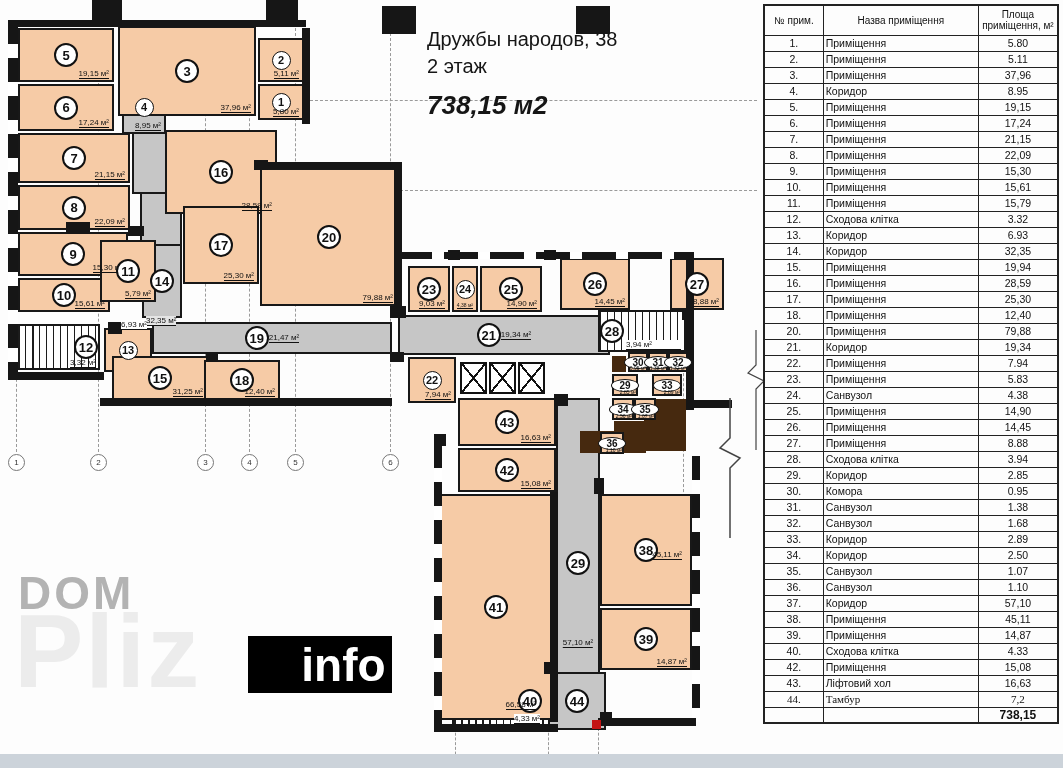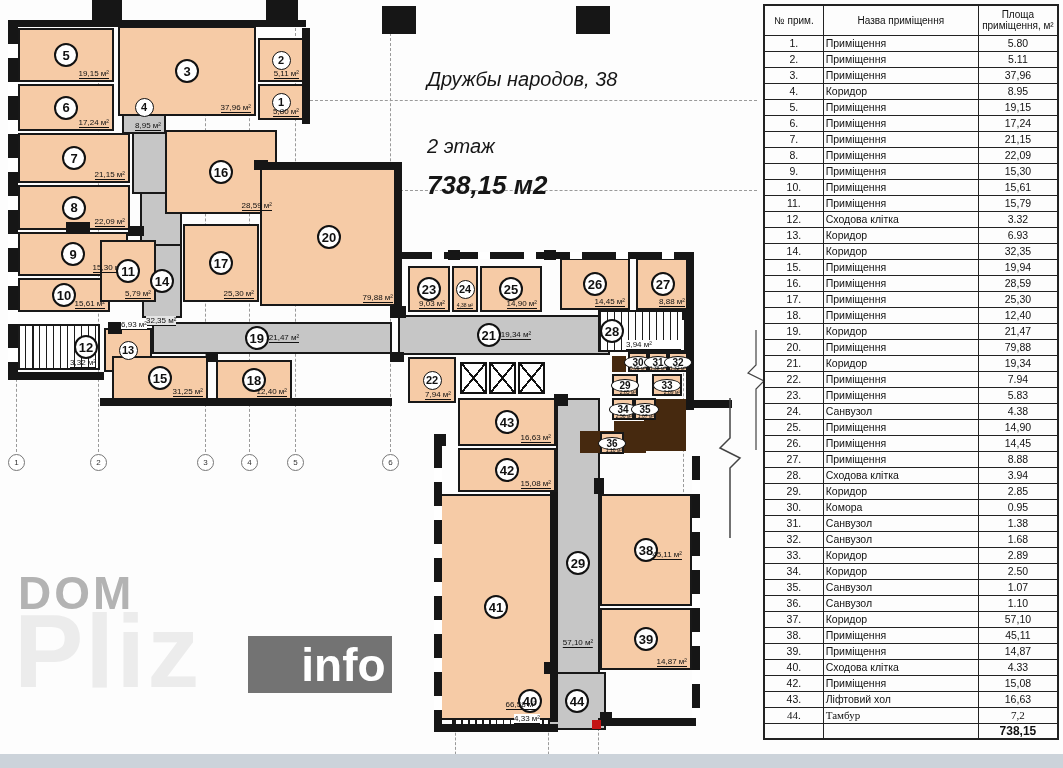--- a/index.html
+++ b/index.html
@@ -32,27 +32,27 @@
   .gaxis { position:absolute; width:17px; height:17px; border:1px solid #777; border-radius:50%; background:#fff; display:flex; align-items:center; justify-content:center; font-size:8px; color:#333; }
   .lift { position:absolute; display:flex; gap:2px; }
   .liftcell { width:27px; height:32px; border:2px solid #111; background:
       linear-gradient(to top right, transparent calc(50% - 1px), #111 calc(50% - 1px) calc(50% + 1px), transparent calc(50% + 1px)),
       linear-gradient(to bottom right, transparent calc(50% - 1px), #111 calc(50% - 1px) calc(50% + 1px), transparent calc(50% + 1px)), #fff; }
   .reddot { position:absolute; background:#c21414; }
   .zig { position:absolute; }
 
   
   .titleblock { position:absolute; left:427px; top:26px; color:#161616; }
-  .titleblock .l1, .titleblock .l2 { font-style:italic; font-size:20px; line-height:27px;margin-top:40px; }
+  .titleblock .l1, .titleblock .l2 { font-size:20px; line-height:27px; }
   .titleblock .l3 { font-style:italic; font-weight:bold; font-size:26px; margin-top:10px; }
 
   
   .wm-dom { position:absolute; left:18px; top:566px; font-size:46px; font-weight:bold; color:#b3b3b3; letter-spacing:3px; }
   .wm-pliz { position:absolute; left:14px; top:592px; font-size:104px; font-weight:bold; color:#ececec; letter-spacing:2px; }
-  .wm-infobox { position:absolute; left:248px; top:636px; width:144px; height:57px; background:#737373; display:flex; align-items:center; justify-content:center;padding-left:47px; }
+  .wm-infobox { position:absolute; left:248px; top:636px; width:144px; height:57px; background:#000000; display:flex; align-items:center; justify-content:center;padding-left:47px; }
   .wm-infobox span { color:#fff; font-weight:bold; font-size:46px; }
 
   
   .tablewrap { position:absolute; left:763px; top:4px; width:296px; }
   table.rooms { border-collapse:collapse; width:100%; table-layout:fixed; }
   table.rooms th, table.rooms td { border:1px solid #222; font-size:10.5px; color:#111; height:16px; padding:0 2px; overflow:hidden; white-space:nowrap; }
   table.rooms th { font-weight:normal; font-size:10px; text-align:center; height:30px; white-space:normal; line-height:11px; }
   table.rooms { border:2px solid #222; }
   th.col-num, td.col-num { width:58px; text-align:center; }
   th.col-name, td.col-name { width:152px; }
@@ -158,58 +158,58 @@
       <span class="area lbl6">5,11 м²</span>
     </div>
     <div class="room sm" style="left:258px;top:84px;width:46px;height:36px">
       <span class="circ">1</span>
       <span class="area lbl6">5,80 м²</span>
     </div>
     <div class="room" style="left:165px;top:130px;width:112px;height:84px">
       <span class="circ">16</span>
       <span class="area">28,59 м²</span>
     </div>
-    <div class="room" style="left:183px;top:224px;width:76px;height:78px">
+    <div class="room" style="left:183px;top:206px;width:76px;height:78px">
       <span class="circ">17</span>
       <span class="area">25,30 м²</span>
     </div>
     <div class="room" style="left:260px;top:168px;width:138px;height:138px">
       <span class="circ">20</span>
       <span class="area">79,88 м²</span>
     </div>
     <div class="room sm" style="left:104px;top:328px;width:48px;height:44px">
       <span class="circ">13</span>
       <span class="area lbl6" style="bottom:auto;top:-10px;background:#fff">6,93 м²</span>
     </div>
     <div class="room" style="left:112px;top:356px;width:96px;height:44px">
       <span class="circ">15</span>
       <span class="area">31,25 м²</span>
     </div>
-    <div class="room" style="left:216px;top:360px;width:76px;height:40px">
+    <div class="room" style="left:204px;top:360px;width:76px;height:40px">
       <span class="circ">18</span>
       <span class="area">12,40 м²</span>
     </div>
 
     <div class="room" style="left:408px;top:266px;width:42px;height:46px">
       <span class="circ">23</span>
       <span class="area">9,03 м²</span>
     </div>
     <div class="room sm" style="left:452px;top:266px;width:26px;height:46px">
       <span class="circ">24</span>
       <span class="area" style="font-size:5px">4,38 м²</span>
     </div>
     <div class="room" style="left:480px;top:266px;width:62px;height:46px">
       <span class="circ">25</span>
       <span class="area">14,90 м²</span>
     </div>
     <div class="room" style="left:560px;top:258px;width:70px;height:52px">
       <span class="circ">26</span>
       <span class="area">14,45 м²</span>
     </div>
-    <div class="room" style="left:636px;top:258px;width:54px;height:52px">
+    <div class="room" style="left:670px;top:258px;width:54px;height:52px">
       <span class="circ">27</span>
       <span class="area">8,88 м²</span>
     </div>
     <div class="room sm" style="left:408px;top:357px;width:48px;height:46px">
       <span class="circ">22</span>
       <span class="area lbl6">7,94 м²</span>
     </div>
     <div class="lift" style="left:460px;top:362px">
       <div class="liftcell"></div>
       <div class="liftcell"></div>
@@ -444,25 +444,20 @@
             <td class="col-num">17.</td>
             <td class="col-name">Приміщення</td>
             <td class="col-area">25,30</td>
           </tr>
           <tr>
             <td class="col-num">18.</td>
             <td class="col-name">Приміщення</td>
             <td class="col-area">12,40</td>
           </tr>
           <tr>
-            <td class="col-num">19.</td>
-            <td class="col-name">Коридор</td>
-            <td class="col-area">21,47</td>
-          </tr>
-          <tr>
             <td class="col-num">20.</td>
             <td class="col-name">Приміщення</td>
             <td class="col-area">79,88</td>
           </tr>
           <tr>
             <td class="col-num">21.</td>
             <td class="col-name">Коридор</td>
             <td class="col-area">19,34</td>
           </tr>
           <tr>

